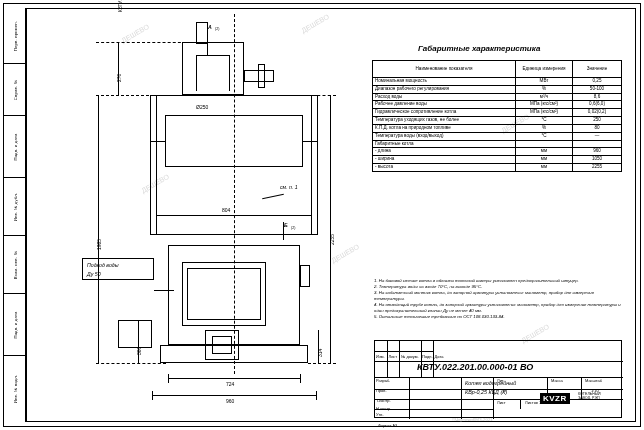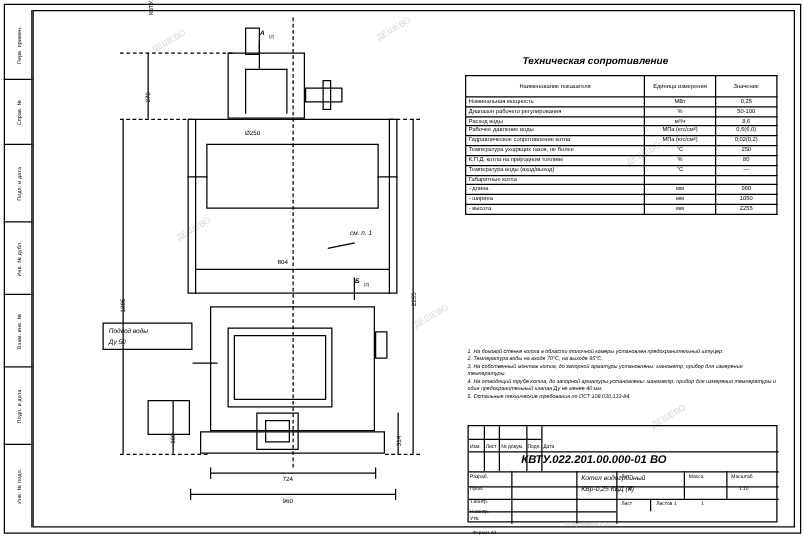--- a/index.html
+++ b/index.html
@@ -164,21 +164,21 @@
     <div class="lbl-i" style="left:280px;top:184px;">см. п. 1</div>
     <div class="ln" style="left:262px;top:196px;width:22px;height:1px;transform:rotate(-12deg);"></div>
 
     <div class="box" style="left:82px;top:258px;width:72px;height:22px;">
       <div class="lbl-i" style="left:4px;top:3px;">Подвод воды</div>
       <div class="lbl-i" style="left:4px;top:12px;">Ду 50</div>
     </div>
     <div class="ln" style="left:154px;top:290px;width:20px;height:1px;"></div>
   </div>
 
-  <div class="spec-title">Техническая сопротивление</div>
+  <div class="spec-title">Габаритные характеристика</div>
   <table class="spec">
     <thead>
       <tr>
         <th>Наименование показателя</th>
         <th class="u">Единица измерения</th>
         <th class="v">Значение</th>
       </tr>
     </thead>
     <tbody>
       <tr>
@@ -293,17 +293,24 @@
     <div class="c" style="left:122px;top:38px;">Лит.</div>
     <div class="c" style="left:176px;top:38px;">Масса</div>
     <div class="c" style="left:210px;top:38px;">Масштаб</div>
     <div class="c" style="left:128px;top:48px;">И</div>
     <div class="c" style="left:216px;top:48px;">1:10</div>
 
     <div class="c" style="left:122px;top:60px;">Лист</div>
     <div class="c" style="left:150px;top:60px;">Листов  1</div>
     <div class="c" style="left:186px;top:60px;">1</div>
 
+    <div class="logo">
+      <div class="kv">KVZR</div>
+      <div class="txt">
+        <div>КОТЕЛЬНЫЙ</div>
+        <div>ЗАВОД, РЭП</div>
+      </div>
+    </div>
   </div>
 
   <div class="lbl" style="left:452px;top:417px;font-size:4.4px;color:#c8c8c8;">©ЧертежиКМЗ-2021</div>
   <div class="fmt">Формат А3</div>
 </div>
 
 </body></html>

